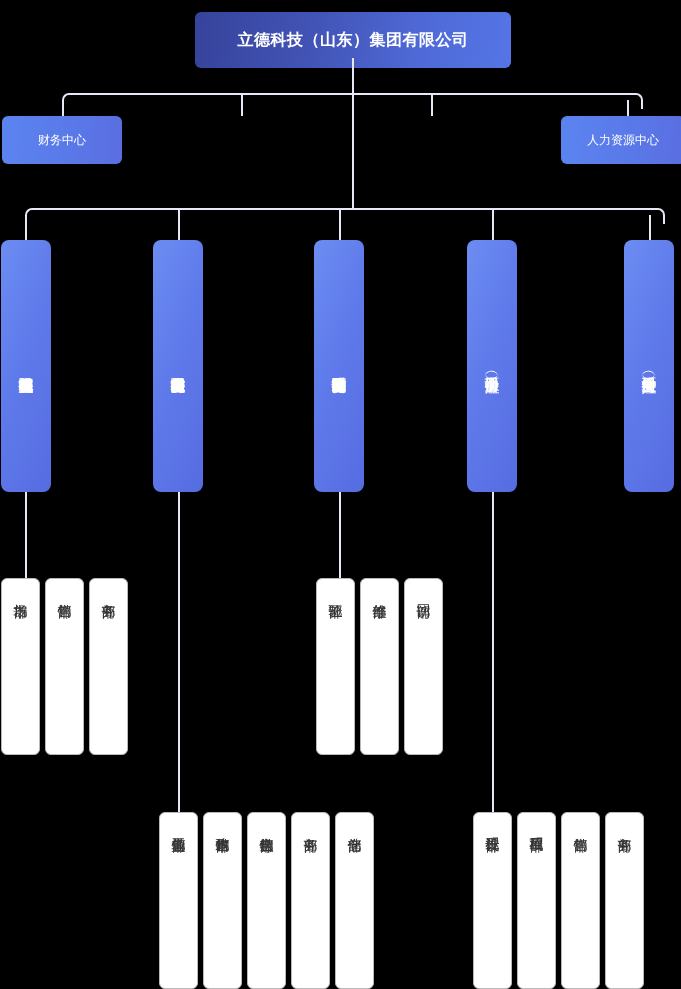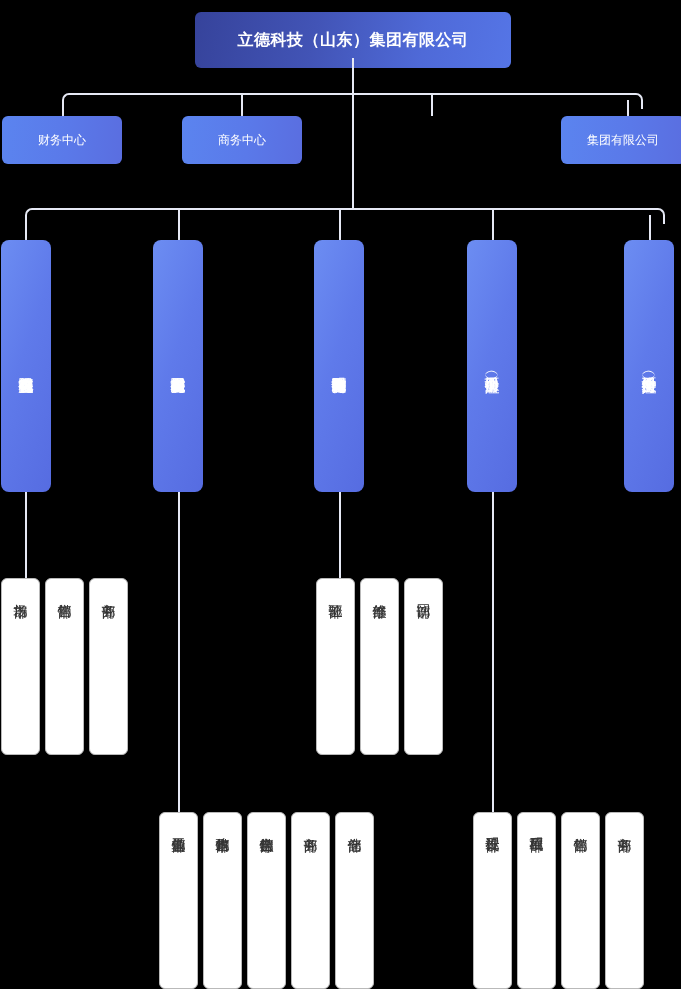--- a/index.html
+++ b/index.html
@@ -71,25 +71,22 @@
   <div class="corner corner-tr" style="left:627px;top:93px;"></div>
 
   <div class="line vline" style="left:62px;top:100px;height:16px;"></div>
   <div class="line vline" style="left:241px;top:93px;height:23px;"></div>
   <div class="line vline" style="left:431px;top:93px;height:23px;"></div>
   <div class="line vline" style="left:627px;top:100px;height:16px;"></div>
 
   <div class="node node-div" style="left:2px;top:116px;width:120px;height:48px;">
     <span class="htext">财务中心</span>
   </div>
-  <div class="node node-div" style="left:182px;top:116px;width:120px;height:48px;">
-    <span class="htext">商务中心</span>
-  </div>
   <div class="node node-div" style="left:561px;top:116px;width:124px;height:48px;">
-    <span class="htext">集团有限公司</span>
+    <span class="htext">人力资源中心</span>
   </div>
 
   <div class="line hline" style="left:32px;top:208px;width:624px;height:2px;"></div>
   <div class="corner corner-tl" style="left:25px;top:208px;"></div>
   <div class="corner corner-tr" style="left:649px;top:208px;"></div>
 
   <div class="line vline" style="left:25px;top:215px;height:26px;"></div>
   <div class="line vline" style="left:178px;top:208px;height:33px;"></div>
   <div class="line vline" style="left:339px;top:208px;height:33px;"></div>
   <div class="line vline" style="left:492px;top:208px;height:33px;"></div>

